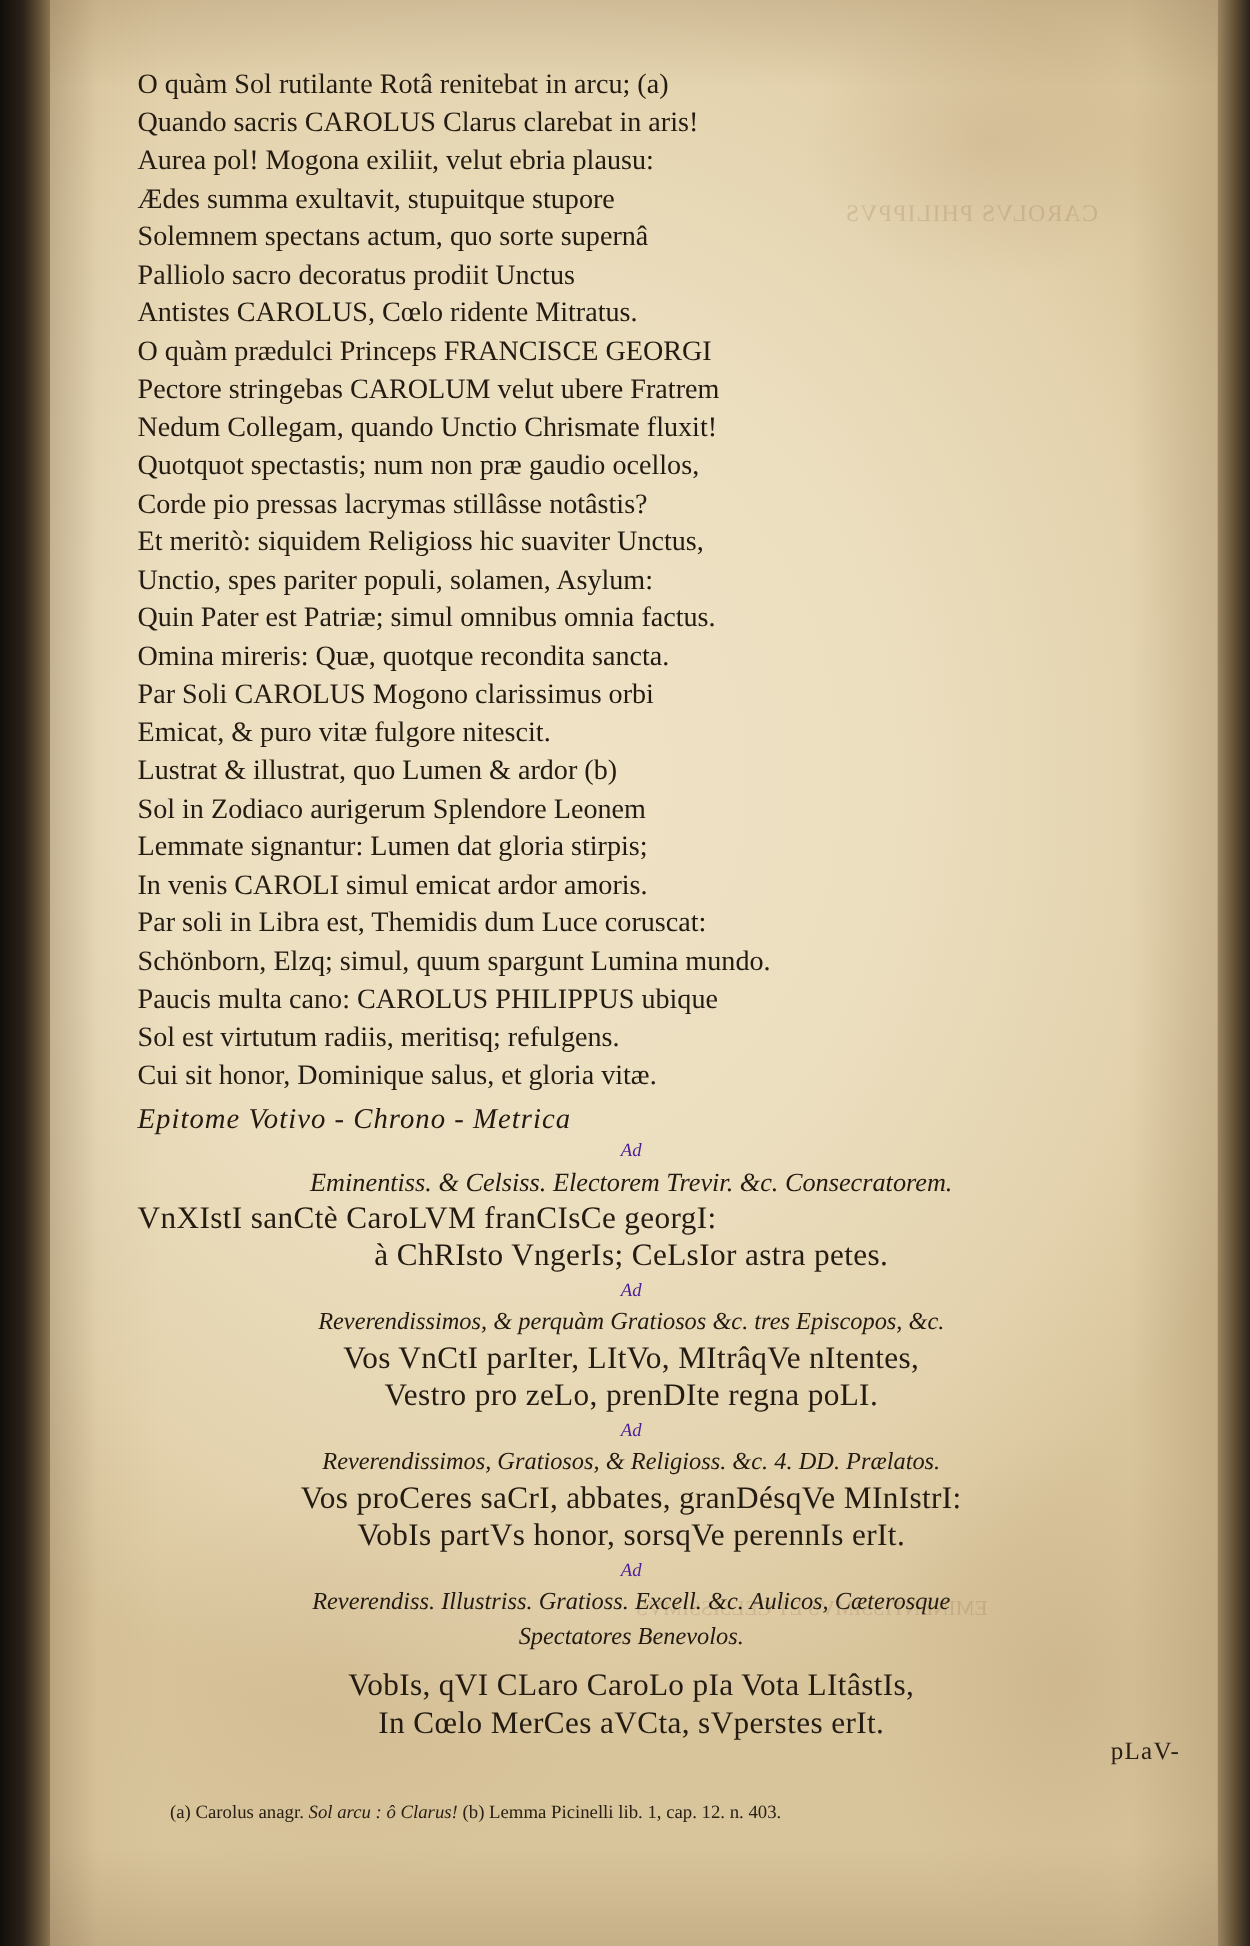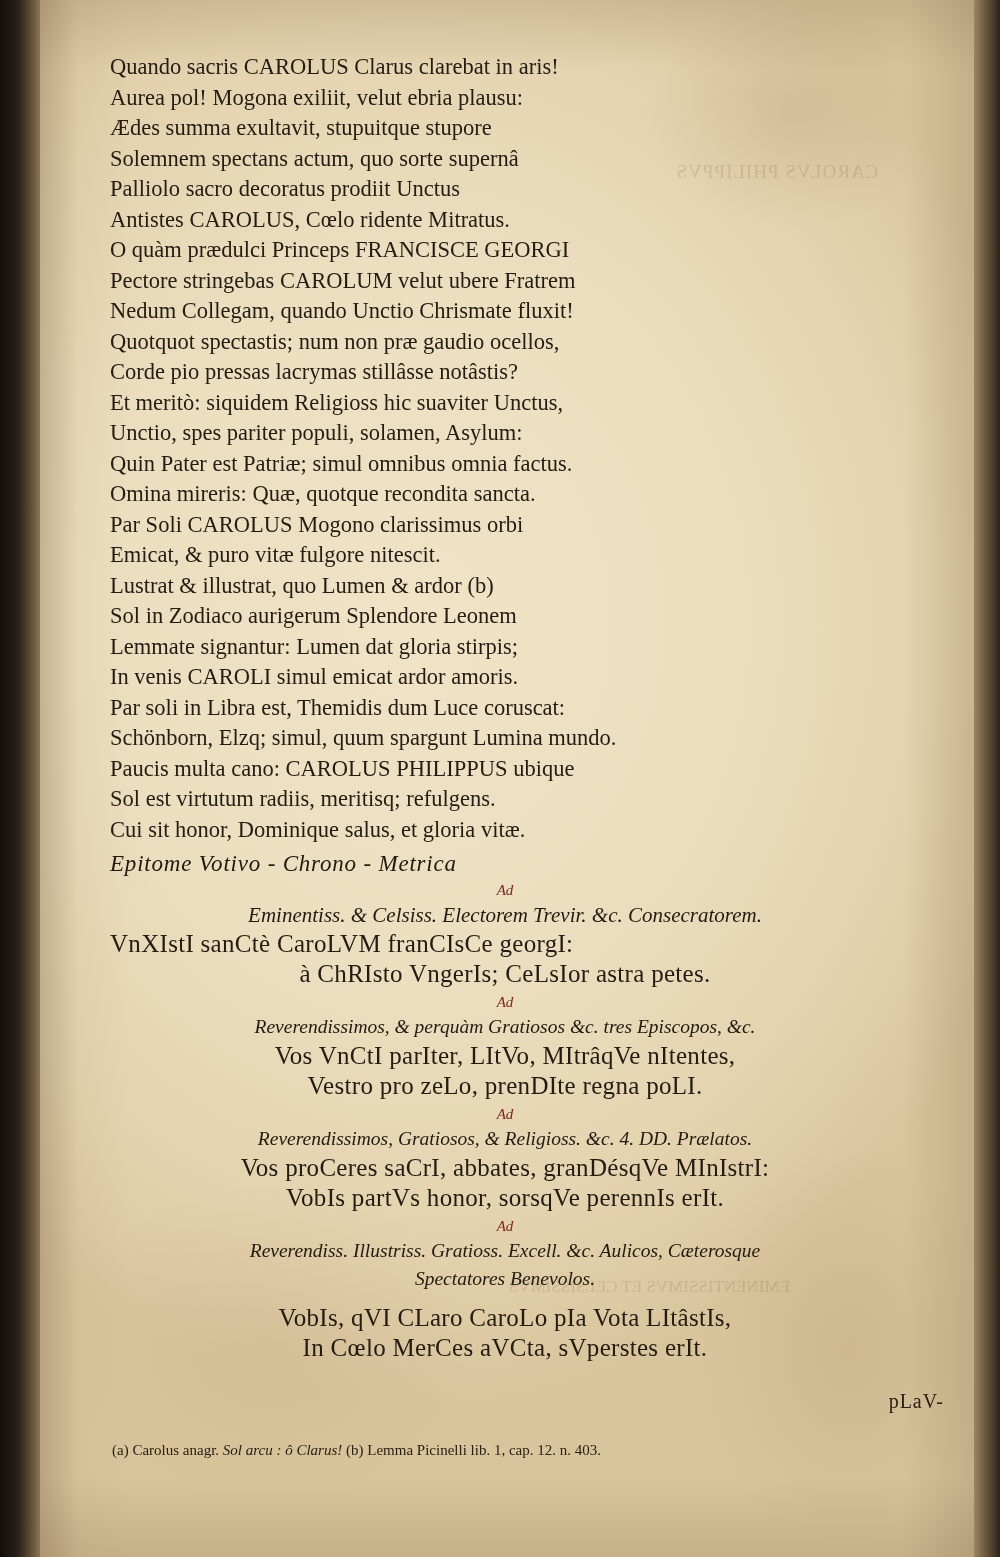--- a/index.html
+++ b/index.html
@@ -93,21 +93,21 @@
     letter-spacing: 0.8px;
     text-align: left;
     margin-top: 6px;
     color: #23190f;
   }
   .ad {
     font-style: italic;
     font-size: 15px;
     text-align: center;
     margin: 5px 0 2px 0;
-    color: #7f1d1d;
+    color: #4c1d95;
   }
   .dedic {
     font-style: italic;
     font-size: 21px;
     text-align: center;
     color: #231a10;
     line-height: 28px;
   }
   .dedic.small {
     font-size: 19.5px;
@@ -123,21 +123,21 @@
   .catchword {
     position: absolute;
     right: 56px;
     top: 1390px;
     font-size: 20px;
     letter-spacing: 1px;
     color: #2a2014;
   }
   .footnote {
     position: absolute;
-    left: 112px;
+    left: 136px;
     top: 1442px;
     width: 700px;
     font-size: 15px;
     color: #2a2014;
   }
   .footnote .it { font-style: italic; }
   .rule {
     position: absolute;
     left: 130px;
     top: 1432px;
@@ -167,20 +167,21 @@
   <div class="bleed">CAROLVS
 PHILIPPVS</div>
   <div class="bleed2">EMINENTISSIMVS ET CELSISSIMVS</div>
 
   <div class="gutter-left"></div>
   <div class="gutter-right"></div>
 
   <div class="content">
 
     <div>
+      <div class="vline">O quàm Sol rutilante Rotâ renitebat in arcu; (a)</div>
       <div class="vline">Quando sacris CAROLUS Clarus clarebat in aris!</div>
       <div class="vline">Aurea pol! Mogona exiliit, velut ebria plausu:</div>
       <div class="vline">Ædes summa exultavit, stupuitque stupore</div>
       <div class="vline">Solemnem spectans actum, quo sorte supernâ</div>
       <div class="vline it">Palliolo sacro decoratus prodiit Unctus</div>
       <div class="vline">Antistes CAROLUS, Cœlo ridente Mitratus.</div>
       <div class="vline">O quàm prædulci Princeps FRANCISCE GEORGI</div>
       <div class="vline">Pectore stringebas CAROLUM velut ubere Fratrem</div>
       <div class="vline">Nedum Collegam, quando Unctio Chrismate fluxit!</div>
       <div class="vline">Quotquot spectastis; num non præ gaudio ocellos,</div>

